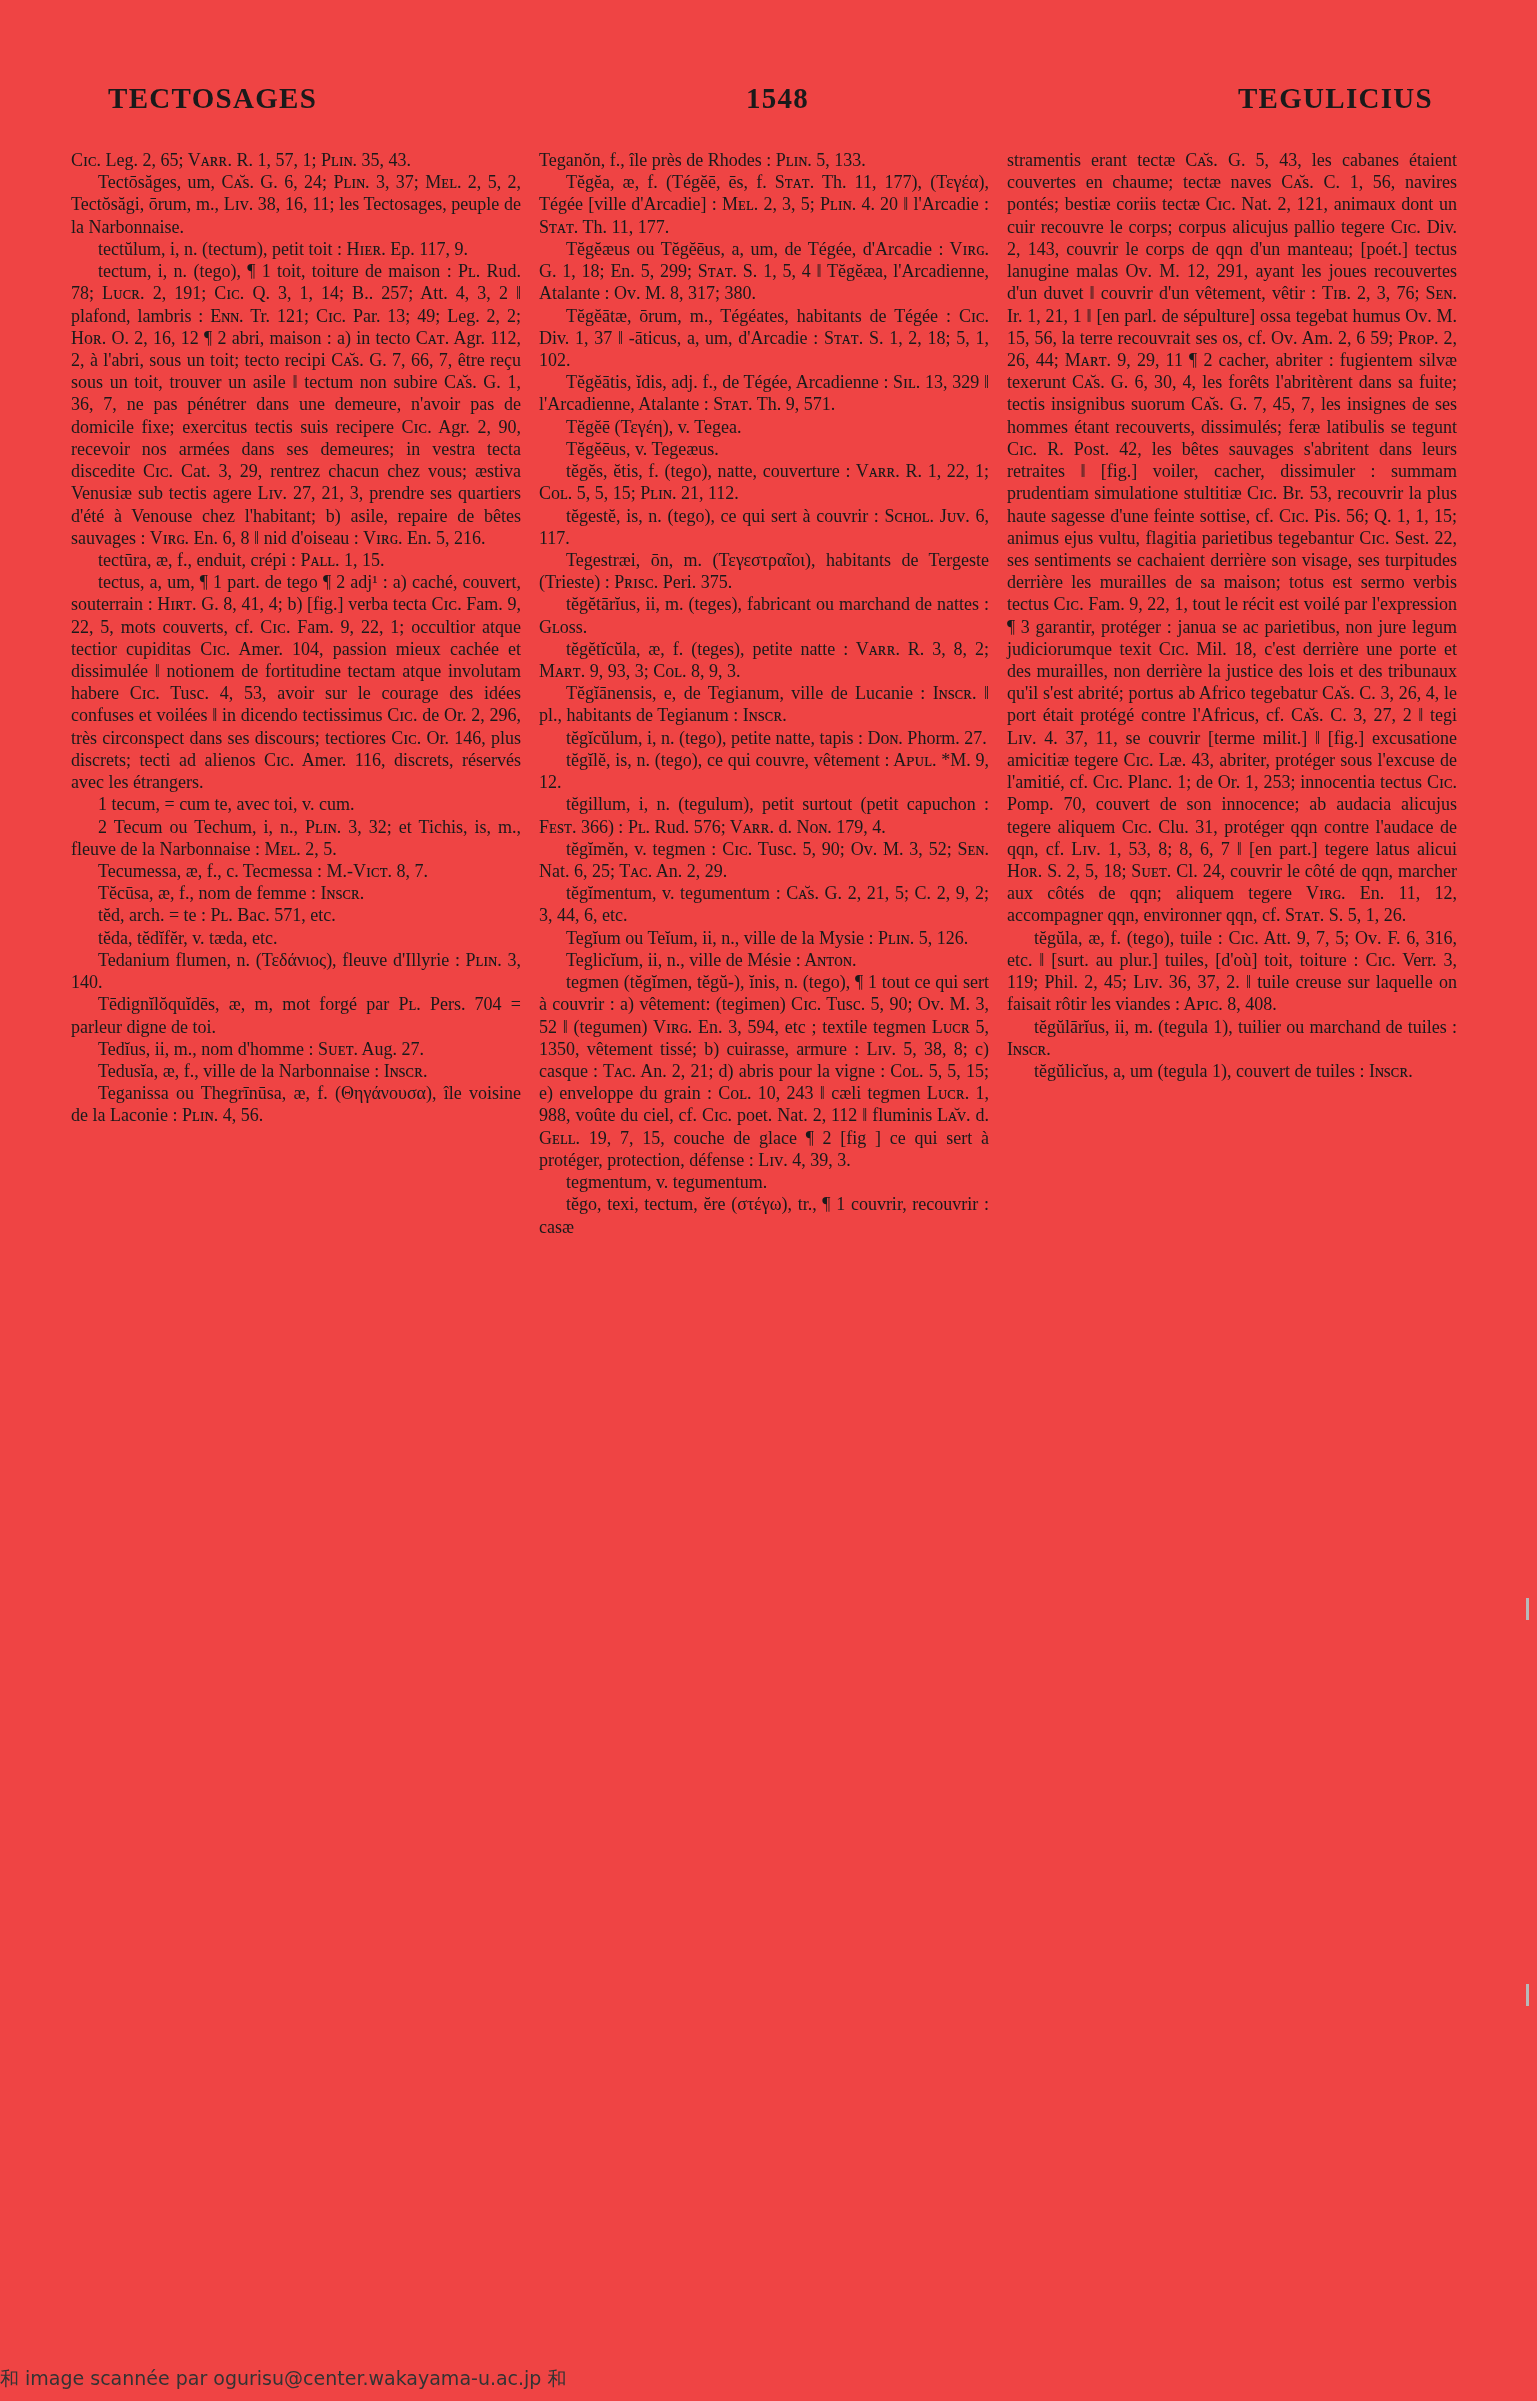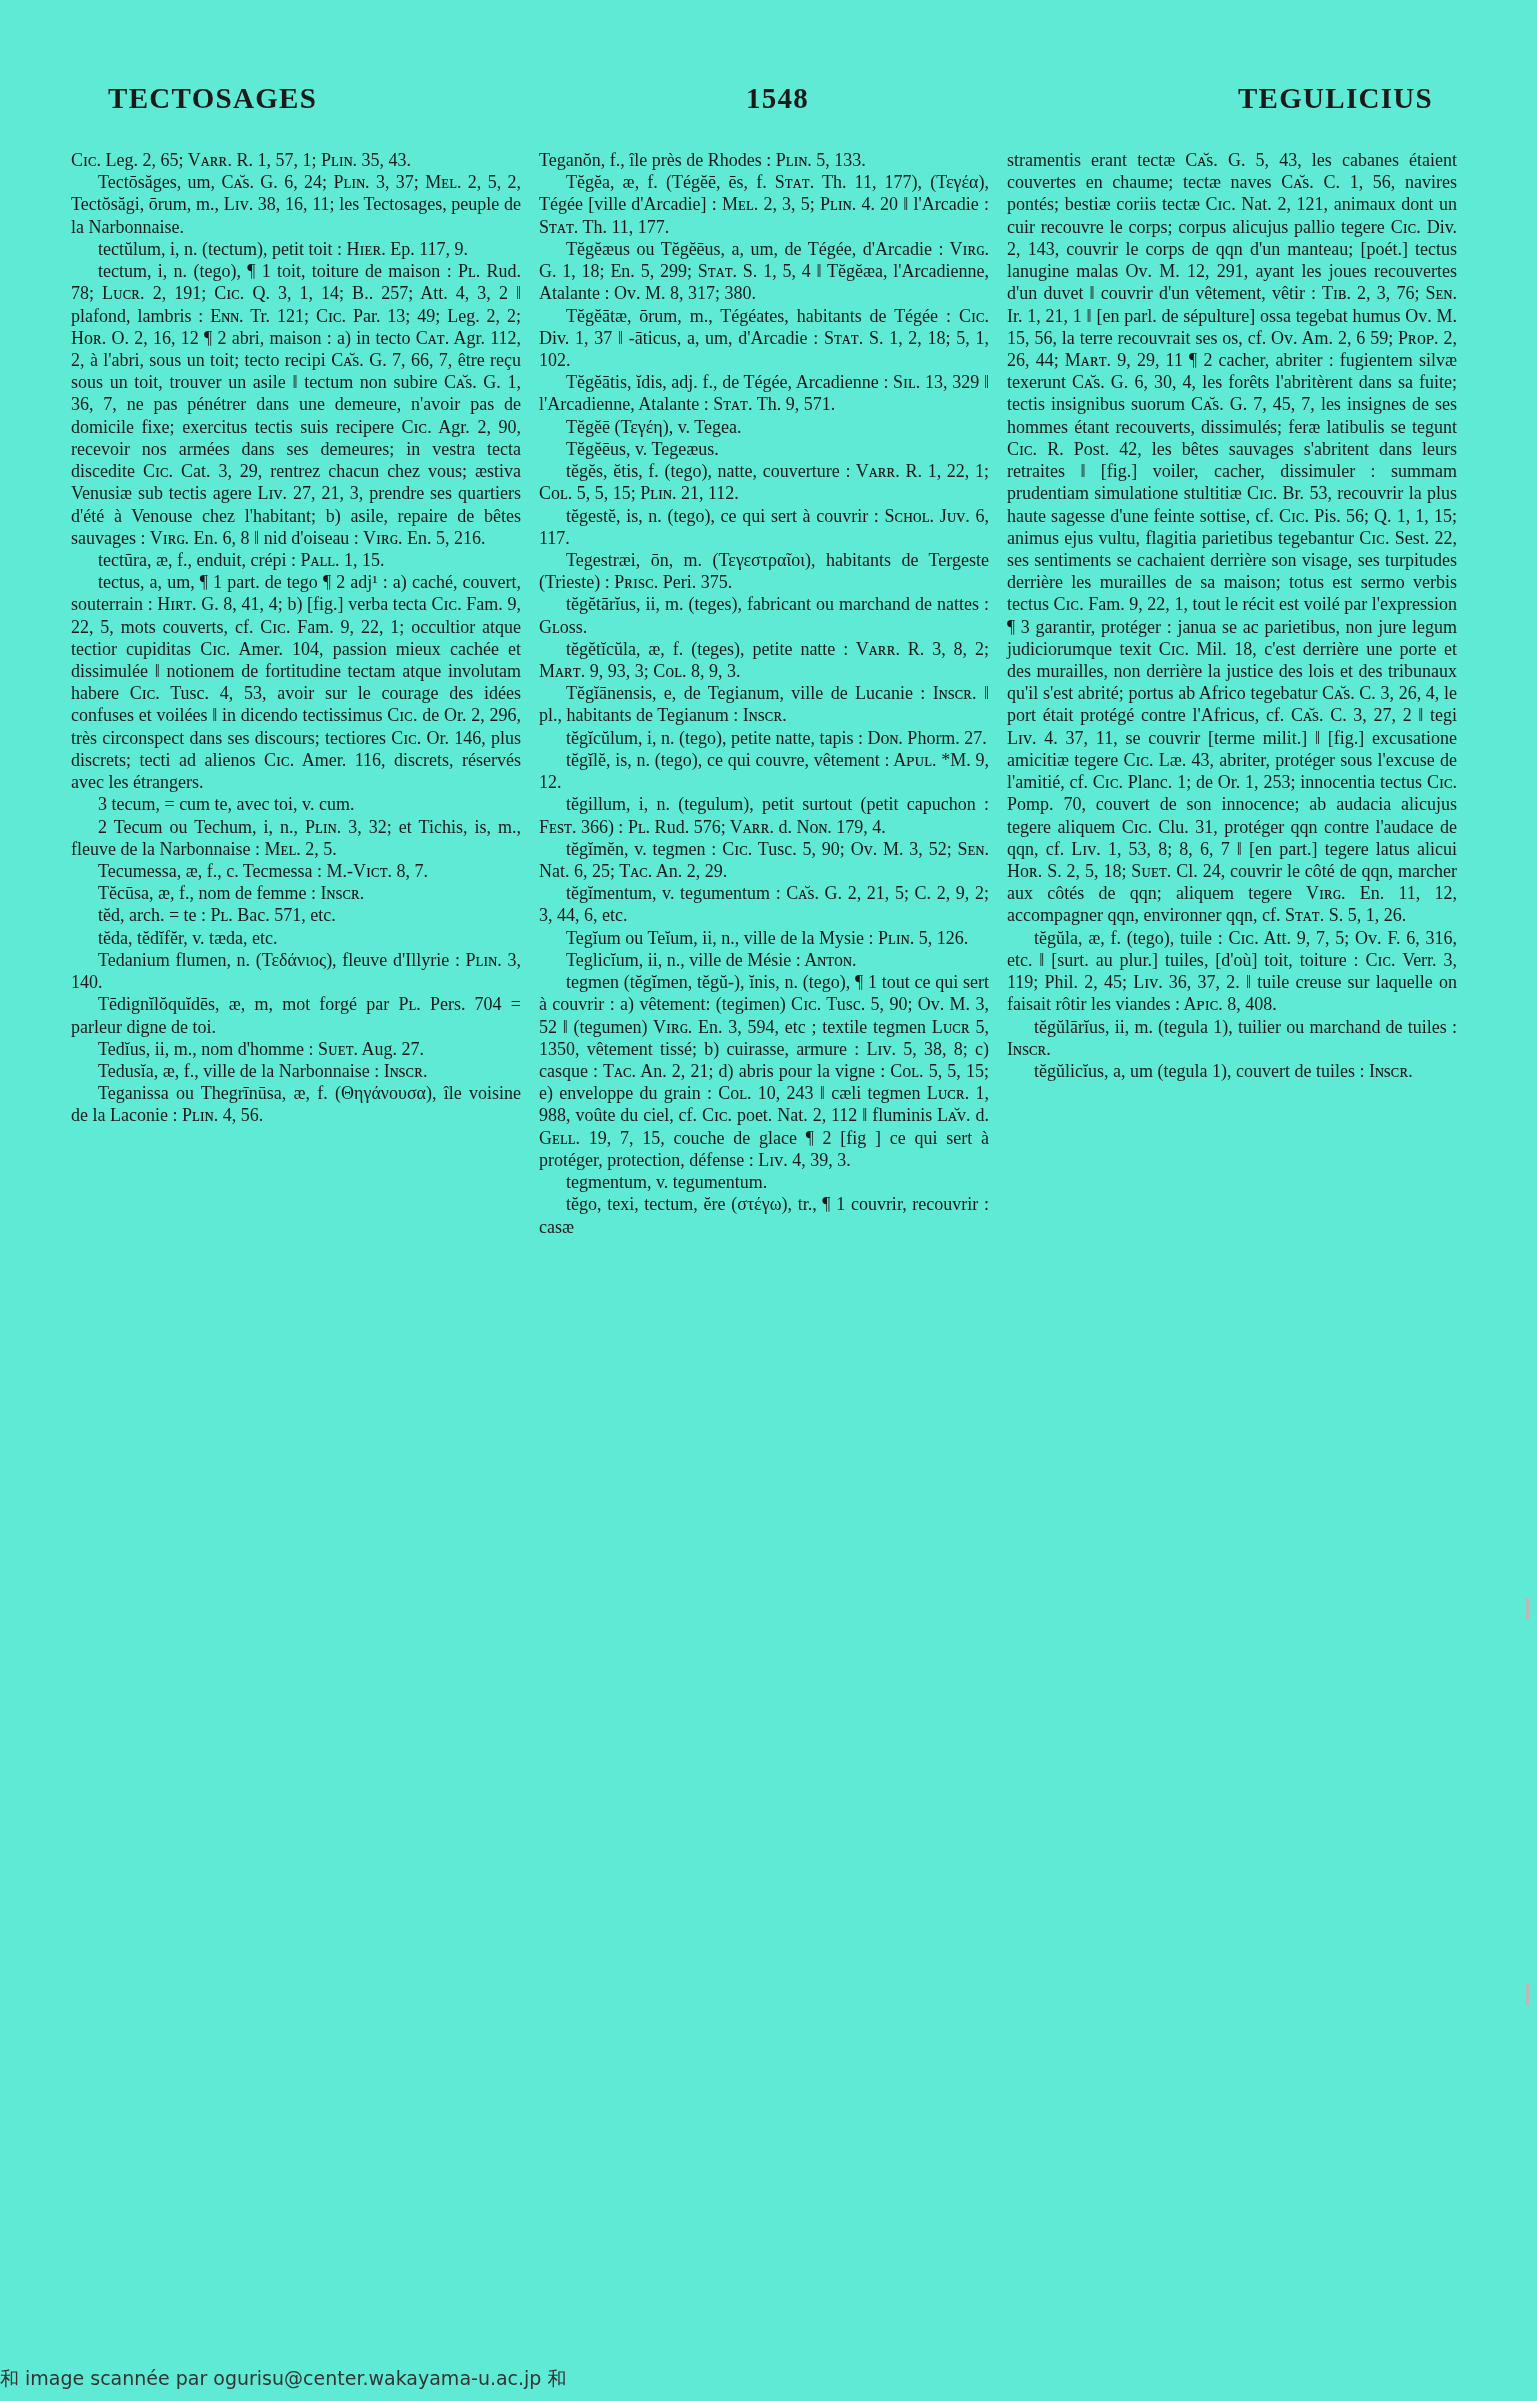--- a/index.html
+++ b/index.html
@@ -13,21 +13,21 @@
     font-family: "Liberation Serif", serif;
     color: #1a1a1a;
     position: relative;
     overflow: hidden;
   }
   .page {
     position: absolute;
     left: 0; top: 0;
     width: 1537px;
     height: 2401px;
-    background: #5eead4;
+    background: #ef4444;
   }
   .header {
     position: absolute;
     left: 108px;
     top: 82px;
     width: 1325px;
     height: 44px;
     display: flex;
     align-items: baseline;
     justify-content: space-between;
@@ -92,21 +92,21 @@
   </div>
 
   <div class="columns">
     <div class="col">
         <p class="noind">Cɪᴄ. Leg. 2, 65; Vᴀʀʀ. R. 1, 57, 1; Pʟɪɴ. 35, 43.</p>
         <p>Tectōsăges, um, Cᴀ̆s. G. 6, 24; Pʟɪɴ. 3, 37; Mᴇʟ. 2, 5, 2, Tectŏsăgi, ōrum, m., Lɪᴠ. 38, 16, 11; les Tectosages, peuple de la Narbonnaise.</p>
         <p>tectŭlum, i, n. (tectum), petit toit : Hɪᴇʀ. Ep. 117, 9.</p>
         <p>tectum, i, n. (tego), ¶ 1 toit, toiture de maison : Pʟ. Rud. 78; Lᴜᴄʀ. 2, 191; Cɪᴄ. Q. 3, 1, 14; B.. 257; Att. 4, 3, 2 ‖ plafond, lambris : Eɴɴ. Tr. 121; Cɪᴄ. Par. 13; 49; Leg. 2, 2; Hᴏʀ. O. 2, 16, 12 ¶ 2 abri, maison : a) in tecto Cᴀᴛ. Agr. 112, 2, à l'abri, sous un toit; tecto recipi Cᴀ̆s. G. 7, 66, 7, être reçu sous un toit, trouver un asile ‖ tectum non subire Cᴀ̆s. G. 1, 36, 7, ne pas pénétrer dans une demeure, n'avoir pas de domicile fixe; exercitus tectis suis recipere Cɪᴄ. Agr. 2, 90, recevoir nos armées dans ses demeures; in vestra tecta discedite Cɪᴄ. Cat. 3, 29, rentrez chacun chez vous; æstiva Venusiæ sub tectis agere Lɪᴠ. 27, 21, 3, prendre ses quartiers d'été à Venouse chez l'habitant; b) asile, repaire de bêtes sauvages : Vɪʀɢ. En. 6, 8 ‖ nid d'oiseau : Vɪʀɢ. En. 5, 216.</p>
         <p>tectūra, æ, f., enduit, crépi : Pᴀʟʟ. 1, 15.</p>
         <p>tectus, a, um, ¶ 1 part. de tego ¶ 2 adj¹ : a) caché, couvert, souterrain : Hɪʀᴛ. G. 8, 41, 4; b) [fig.] verba tecta Cɪᴄ. Fam. 9, 22, 5, mots couverts, cf. Cɪᴄ. Fam. 9, 22, 1; occultior atque tectior cupiditas Cɪᴄ. Amer. 104, passion mieux cachée et dissimulée ‖ notionem de fortitudine tectam atque involutam habere Cɪᴄ. Tusc. 4, 53, avoir sur le courage des idées confuses et voilées ‖ in dicendo tectissimus Cɪᴄ. de Or. 2, 296, très circonspect dans ses discours; tectiores Cɪᴄ. Or. 146, plus discrets; tecti ad alienos Cɪᴄ. Amer. 116, discrets, réservés avec les étrangers.</p>
-        <p>3 tecum, = cum te, avec toi, v. cum.</p>
+        <p>1 tecum, = cum te, avec toi, v. cum.</p>
         <p>2 Tecum ou Techum, i, n., Pʟɪɴ. 3, 32; et Tichis, is, m., fleuve de la Narbonnaise : Mᴇʟ. 2, 5.</p>
         <p>Tecumessa, æ, f., c. Tecmessa : M.-Vɪᴄᴛ. 8, 7.</p>
         <p>Tĕcūsa, æ, f., nom de femme : Iɴsᴄʀ.</p>
         <p>tĕd, arch. = te : Pʟ. Bac. 571, etc.</p>
         <p>tĕda, tĕdĭfĕr, v. tæda, etc.</p>
         <p>Tedanium flumen, n. (Τεδάνιος), fleuve d'Illyrie : Pʟɪɴ. 3, 140.</p>
         <p>Tēdignĭlŏquĭdēs, æ, m, mot forgé par Pʟ. Pers. 704 = parleur digne de toi.</p>
         <p>Tedĭus, ii, m., nom d'homme : Sᴜᴇᴛ. Aug. 27.</p>
         <p>Tedusĭa, æ, f., ville de la Narbonnaise : Iɴsᴄʀ.</p>
         <p>Teganissa ou Thegrīnūsa, æ, f. (Θηγάνουσα), île voisine de la Laconie : Pʟɪɴ. 4, 56.</p>

